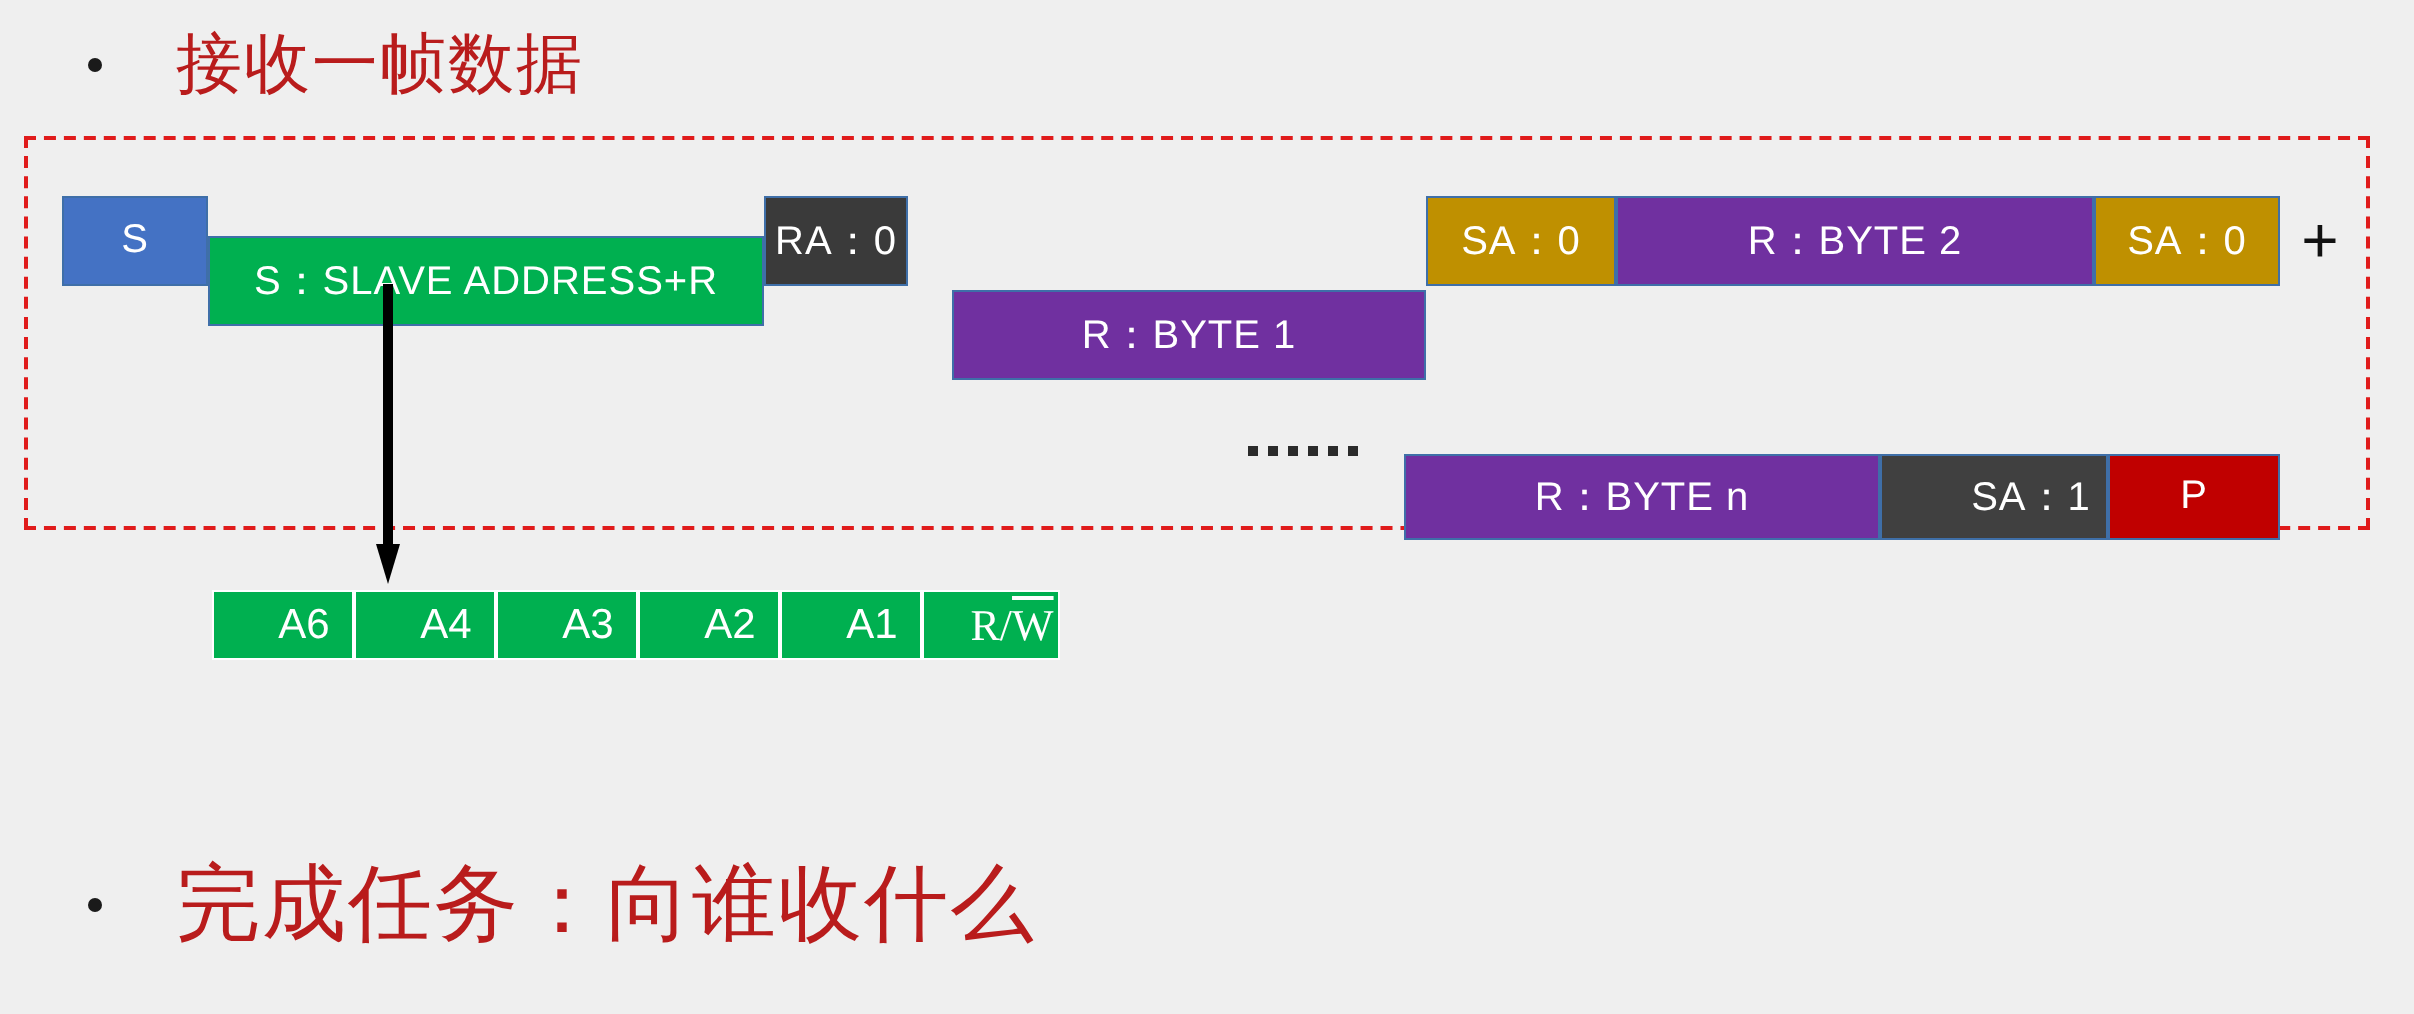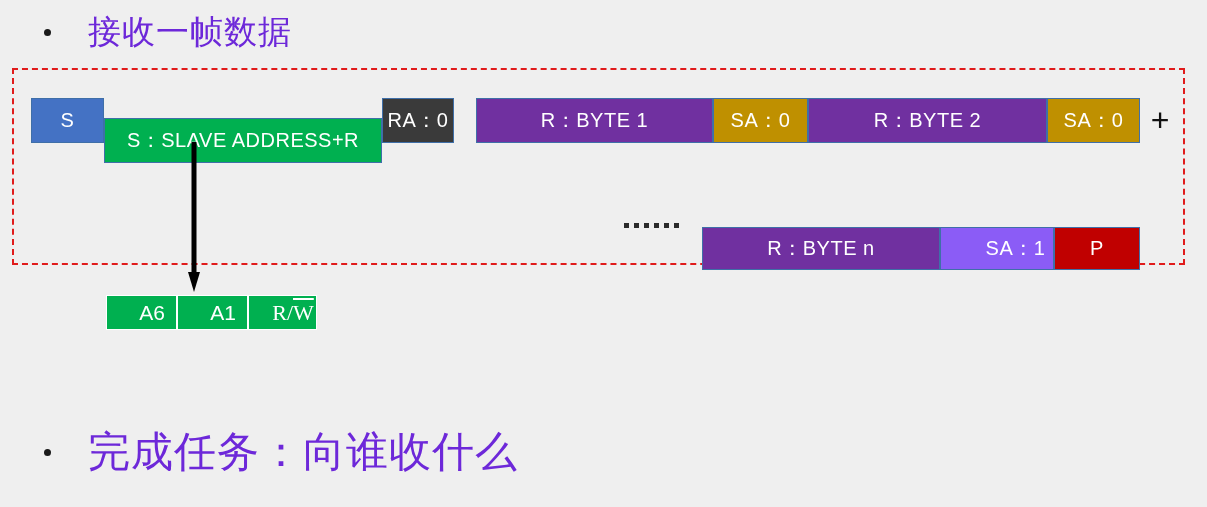--- a/index.html
+++ b/index.html
@@ -20,21 +20,21 @@
     left: 0; top: 0;
     width: 1207px;
     height: 507px;
   }
 
   
   .bullet-line {
     position: absolute;
     display: flex;
     align-items: center;
-    color: #6d28d9;
+    color: #b91c1c;
     font-family: "DejaVu Sans", "Liberation Sans", sans-serif;
     white-space: nowrap;
   }
   .bullet-dot {
     width: 7px;
     height: 7px;
     border-radius: 50%;
     background: #1a1a1a;
     flex: none;
   }
@@ -174,21 +174,21 @@
 
   <div class="seg row1" style="left:31px;width:73px;background:#4472c4;">
     <span>S</span>
   </div>
   <div class="seg row1" style="left:104px;width:278px;background:#00b050;margin-top:20px;">
     <span>S：SLAVE ADDRESS+R</span>
   </div>
   <div class="seg row1" style="left:382px;width:72px;background:#3a3a3a;">
     <span>RA：0</span>
   </div>
-  <div class="seg row1" style="left:476px;width:237px;background:#7030a0;">
+  <div class="seg row1" style="left:476px;width:237px;background:#7030a0;margin-top:47px;">
     <span>R：BYTE 1</span>
   </div>
   <div class="seg row1" style="left:713px;width:95px;background:#bf9000;">
     <span>SA：0</span>
   </div>
   <div class="seg row1" style="left:808px;width:239px;background:#7030a0;">
     <span>R：BYTE 2</span>
   </div>
   <div class="seg row1" style="left:1047px;width:93px;background:#bf9000;">
     <span>SA：0</span>
@@ -201,37 +201,46 @@
     <i></i>
     <i></i>
     <i></i>
     <i></i>
     <i></i>
   </div>
 
   <div class="seg row2" style="left:702px;width:238px;background:#7030a0;">
     <span>R：BYTE n</span>
   </div>
-  <div class="seg row2" style="left:940px;width:114px;background:#8b5cf6;padding-left:37px;">
+  <div class="seg row2" style="left:940px;width:114px;background:#404040;padding-left:37px;">
     <span>SA：1</span>
   </div>
   <div class="seg row2" style="left:1054px;width:86px;background:#c00000;">
     <span>P</span>
   </div>
 
   <svg id="addr-arrow" viewBox="0 0 12 150">
     <line x1="6" y1="0" x2="6" y2="133" stroke="#000000" stroke-width="5"></line>
     <polygon points="6,150 0,130 12,130" fill="#000000"></polygon>
   </svg>
 
   <div id="addr-row">
     <div class="bit">
       <span>A6</span>
     </div>
     <div class="bit">
+      <span>A4</span>
+    </div>
+    <div class="bit">
+      <span>A3</span>
+    </div>
+    <div class="bit">
+      <span>A2</span>
+    </div>
+    <div class="bit">
       <span>A1</span>
     </div>
     <div class="bit rw">
       <span>R/</span>
         <span class="ovl">W</span>
     </div>
   </div>
 
   <div class="bullet-line" id="bullet-bottom">
     <span class="bullet-dot"></span>

